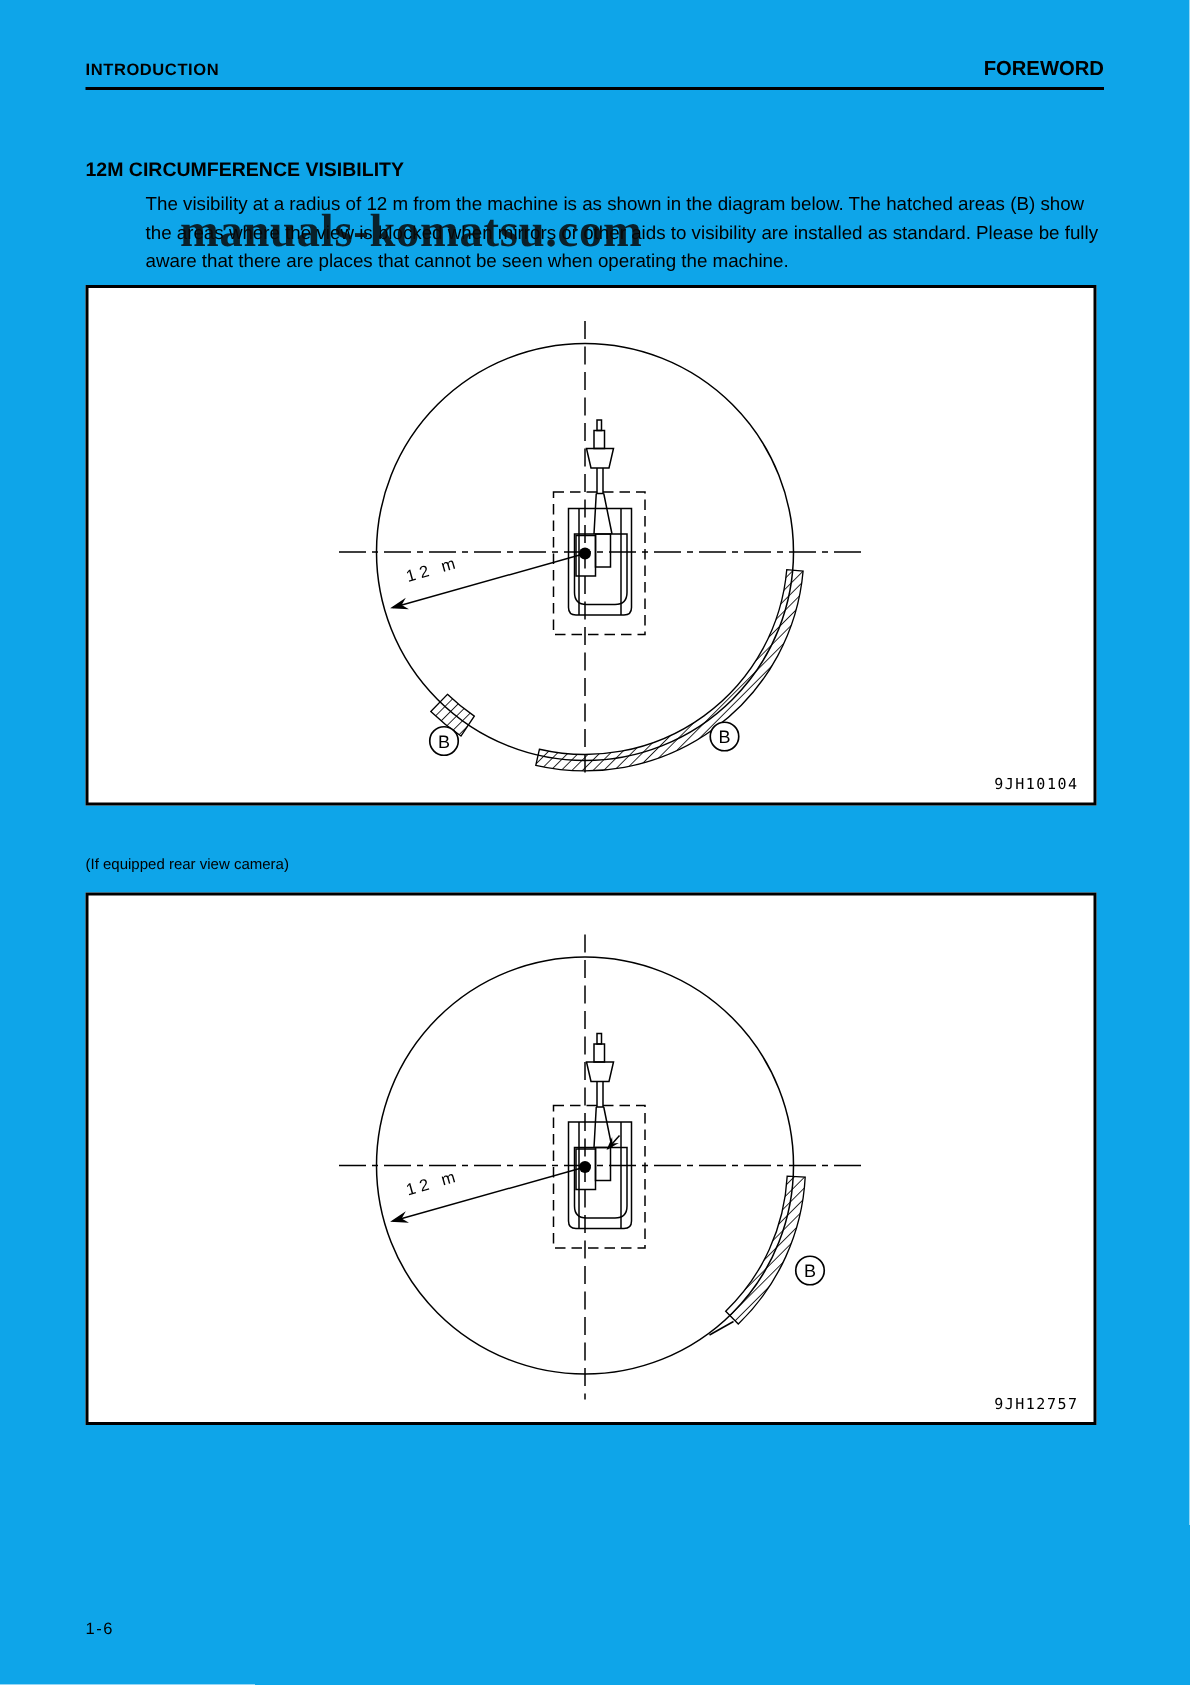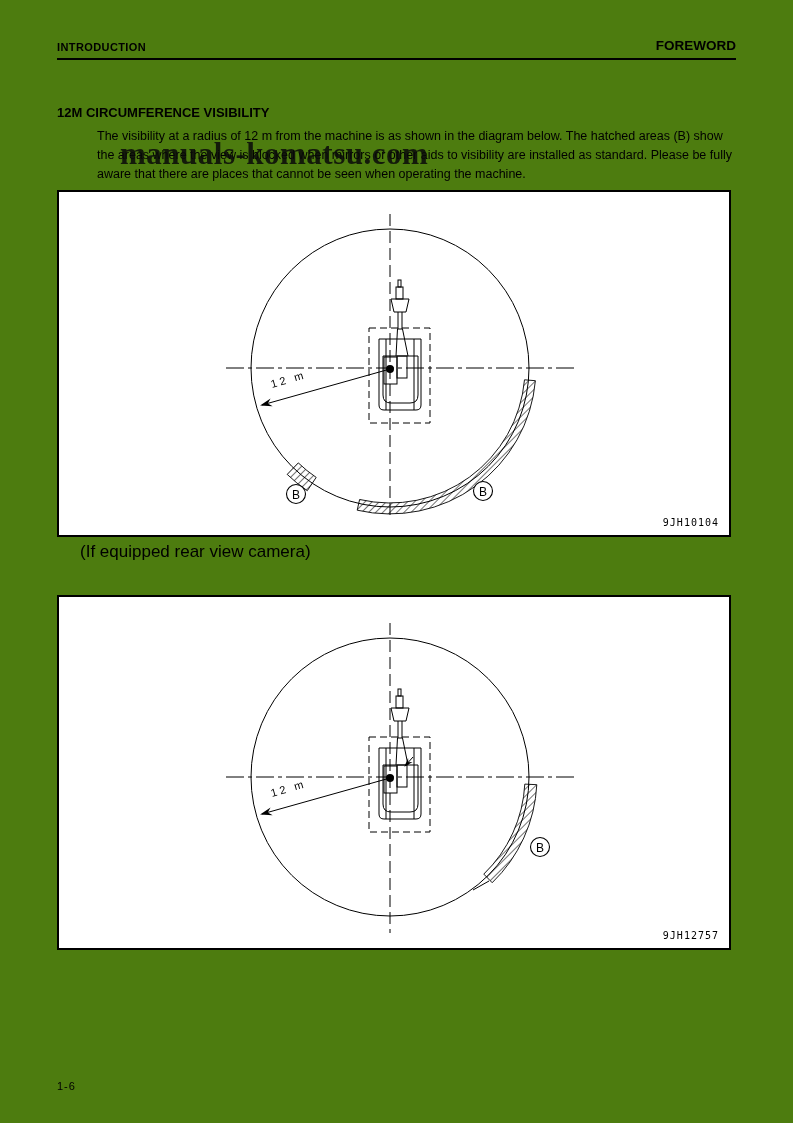--- a/index.html
+++ b/index.html
@@ -1,19 +1,19 @@
 <!DOCTYPE html>
 <html><head>
 <meta charset="utf-8">
 <style>
   html,body{margin:0;padding:0;background:#ffffff;}
   .page{
     position:relative;
     width:793px;height:1123px;
-    background:#4d7c0f;
+    background:#0ea5e9;
     overflow:hidden;
     font-family:"Liberation Sans", sans-serif;
     color:#000;
   }
   
   .hdr-left{position:absolute;left:57px;top:41px;font-size:11px;font-weight:bold;letter-spacing:.4px;}
   .hdr-right{position:absolute;right:57px;top:38px;font-size:13.5px;font-weight:bold;padding-left:40px;}
   .hdr-rule{position:absolute;left:57px;top:58px;width:679px;height:2px;background:#000;}
   
   .sec-title{position:absolute;left:57px;top:105px;font-size:13px;font-weight:bold;}
@@ -24,21 +24,21 @@
     position:absolute;left:120px;top:136px;
     font-family:"Liberation Serif", serif;
     font-size:31px;font-weight:bold;color:#0a0a0a;opacity:.85;
     letter-spacing:.5px;
   }
   
   .fig{position:absolute;left:57px;border:2px solid #000;background:#fff;}
   .fig1{top:190px;width:670px;height:343px;}
   .fig2{top:595px;width:670px;height:351px;}
   .fig svg{display:block;width:100%;height:100%;}
-  .between-caption{position:absolute;left:57px;top:542px;font-size:17px;margin-left:23px;}
+  .between-caption{position:absolute;left:57px;top:571px;font-size:10px;}
   
   .footer{position:absolute;left:57px;top:1080px;font-size:11px;letter-spacing:1px;}
   
   .ln{stroke:#000;stroke-width:1;fill:none;}
   .dashline{stroke:#000;stroke-width:1;fill:none;stroke-dasharray:12 5;}
   .cline{stroke:#000;stroke-width:1;fill:none;stroke-dasharray:18 4 4 4;}
   .mdash{stroke:#000;stroke-width:1;fill:none;stroke-dasharray:7 4;}
   .band{stroke:#000;stroke-width:.9;}
   .blabel-circ{stroke:#000;stroke-width:1.1;fill:#fff;}
   .blabel-txt{font-family:"Liberation Sans",sans-serif;font-size:12px;fill:#000;text-anchor:middle;}

